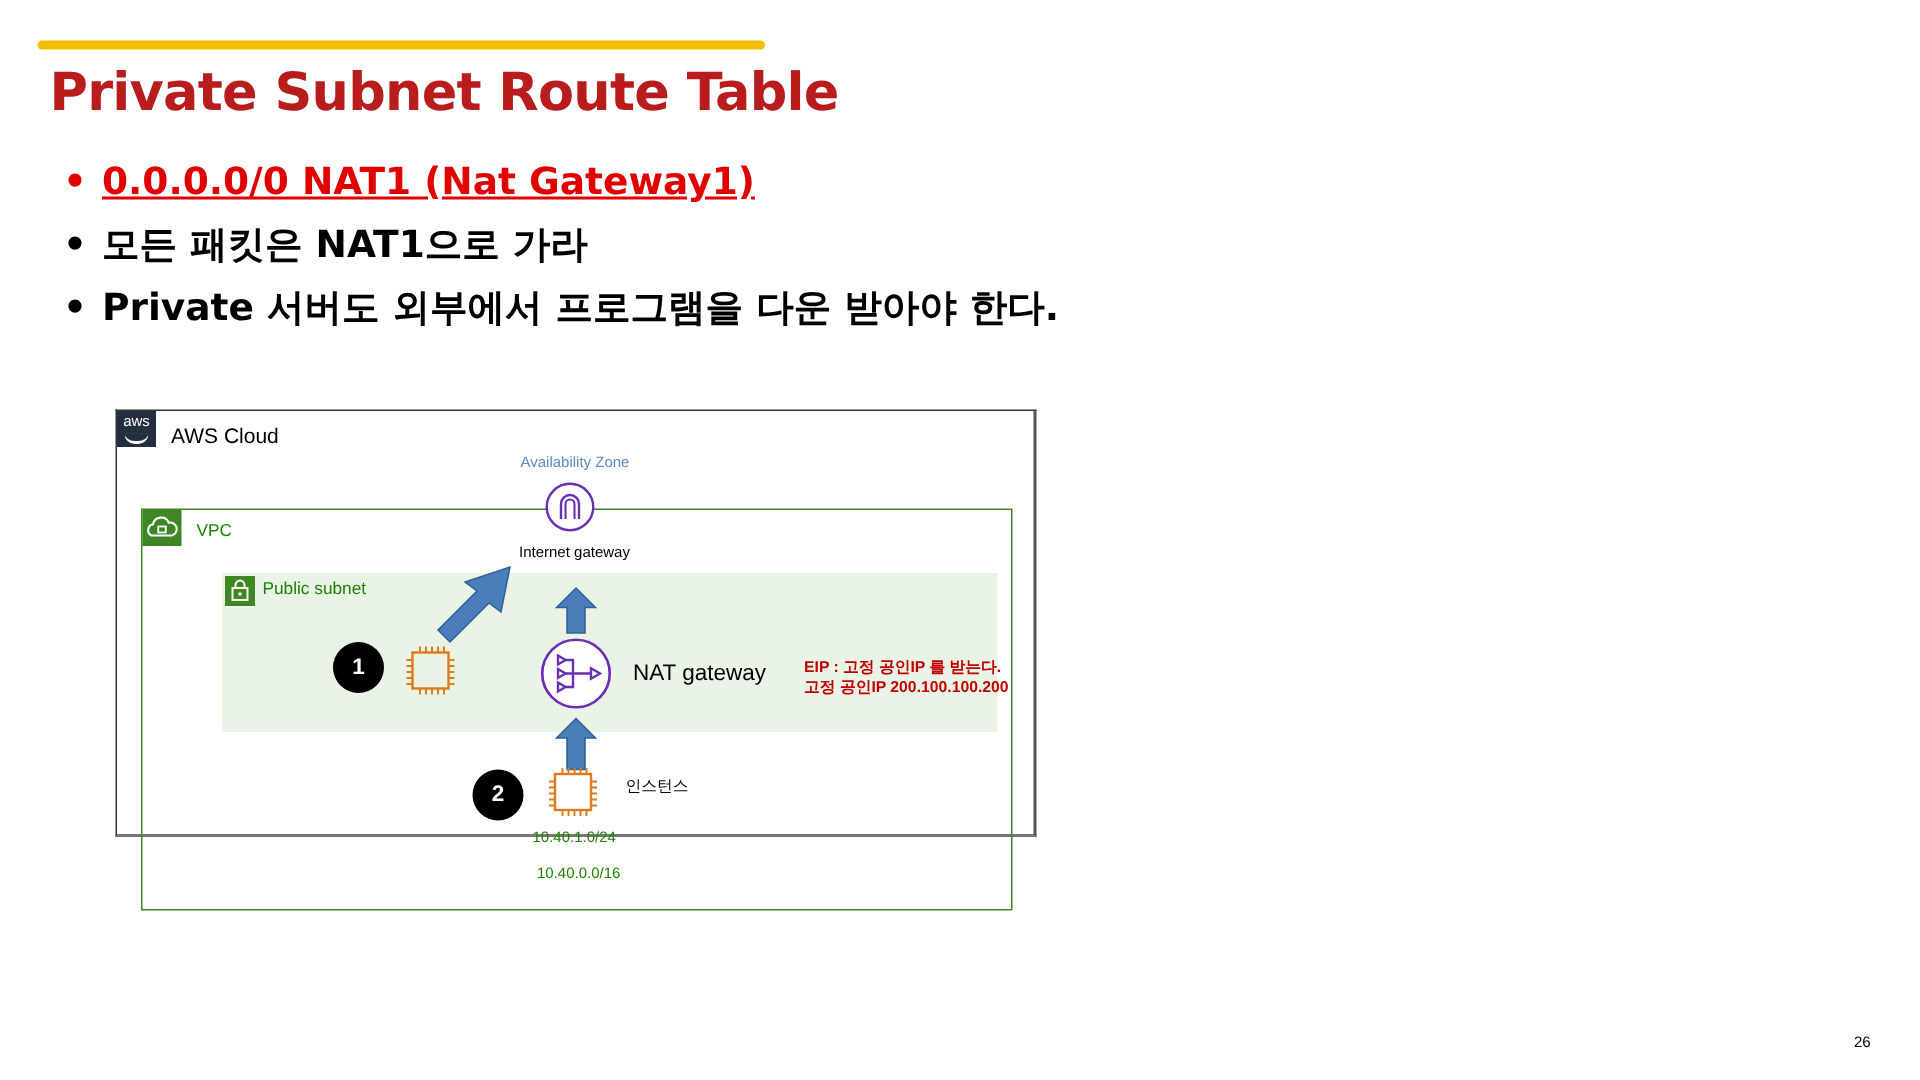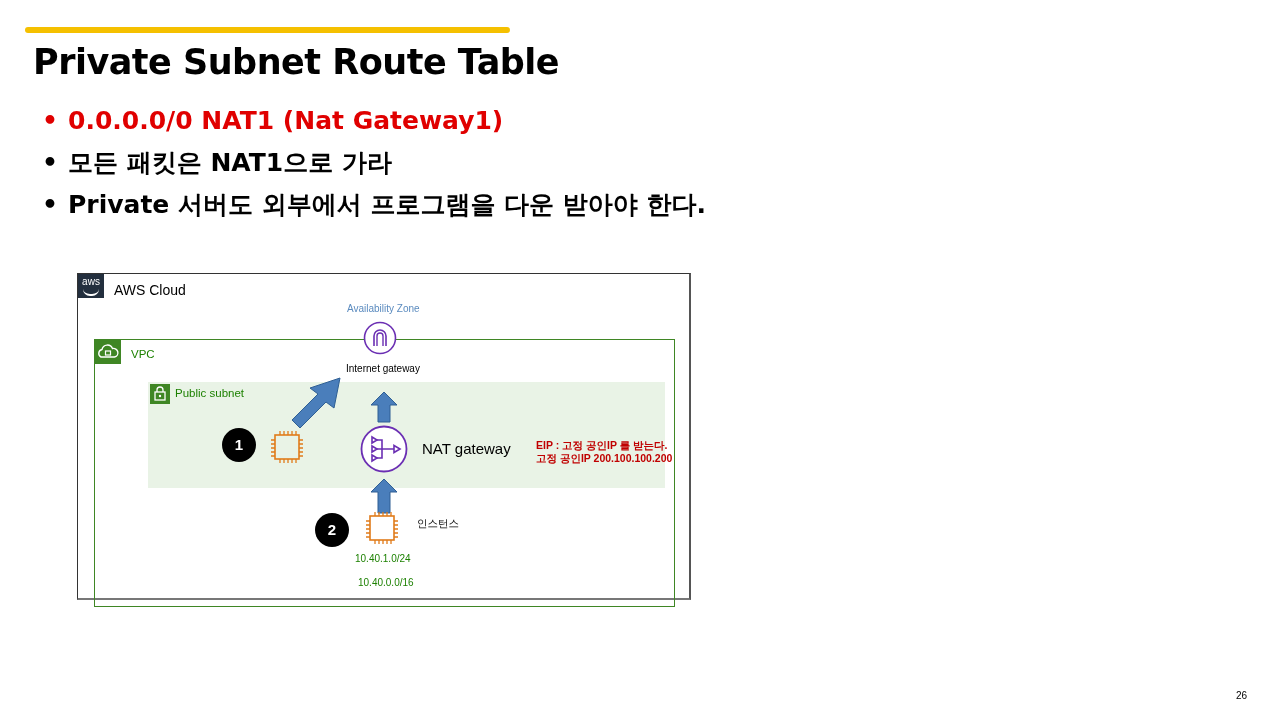--- a/index.html
+++ b/index.html
@@ -1,24 +1,24 @@
 <!DOCTYPE html>
 <html><head>
 <meta charset="utf-8">
 <style>
   html,body{margin:0;padding:0;}
   body{width:1280px;height:720px;background:#ffffff;position:relative;overflow:hidden;font-family:"Liberation Sans","DejaVu Sans",sans-serif;}
   .topbar{position:absolute;left:25px;top:27px;width:485px;height:6px;background:#f5c000;border-radius:3px;}
-  .title{position:absolute;left:33px;top:42px;font-size:35px;font-weight:bold;color:#000000;font-family:"DejaVu Sans",sans-serif;letter-spacing:-0.5px;}
+  .title{position:absolute;left:33px;top:42px;font-size:35px;font-weight:bold;color:#b91c1c;font-family:"DejaVu Sans",sans-serif;letter-spacing:-0.5px;}
   .bullets{position:absolute;left:42px;top:102px;margin:0;padding:0;list-style:none;}
   .bullets li{font-family:"DejaVu Sans",sans-serif;font-weight:bold;font-size:25px;height:42px;line-height:38px;color:#000;white-space:nowrap;}
   .bullets li .dot{display:inline-block;width:26px;}
-  .bullets li.red{color:#e00000;}
+  .bullets li.red{color:#e00000;text-decoration:underline;}
   .pagenum{position:absolute;left:1236px;top:690px;font-size:10px;color:#000;}
-  .diagram{position:absolute;left:77px;top:273px;width:614px;height:327px;border:1px solid #333;border-right:2px solid #555;border-bottom:2px solid #777;background:#fff;box-sizing:border-box;padding-left:14px;}
+  .diagram{position:absolute;left:77px;top:273px;width:614px;height:285px;border:1px solid #333;border-right:2px solid #555;border-bottom:2px solid #777;background:#fff;box-sizing:border-box;padding-left:14px;}
   .abs{position:absolute;}
   .aws-logo{left:0;top:0;width:26px;height:24px;background:#232f3e;color:#fff;font-size:10px;text-align:center;line-height:16px;}
   .aws-logo .smile{position:absolute;left:5px;top:15px;width:16px;height:5px;border-bottom:2px solid #fff;border-radius:0 0 10px 10px;}
   .lbl{font-size:11.5px;color:#000;}
   .vpc{left:16px;top:65px;width:581px;height:268px;border:1px solid #3f8624;box-sizing:border-box;}
   .vpc-icon{left:0;top:0;width:26px;height:24px;background:#3f8624;}
   .green{color:#1d8102;font-size:11.5px;}
   .subnet{background:#e9f3e6;}
   .pub-lock{width:20px;height:20px;background:#3f8624;}
   .badge{width:34px;height:34px;border-radius:50%;background:#000;color:#fff;font-weight:bold;font-size:15px;text-align:center;line-height:34px;}

